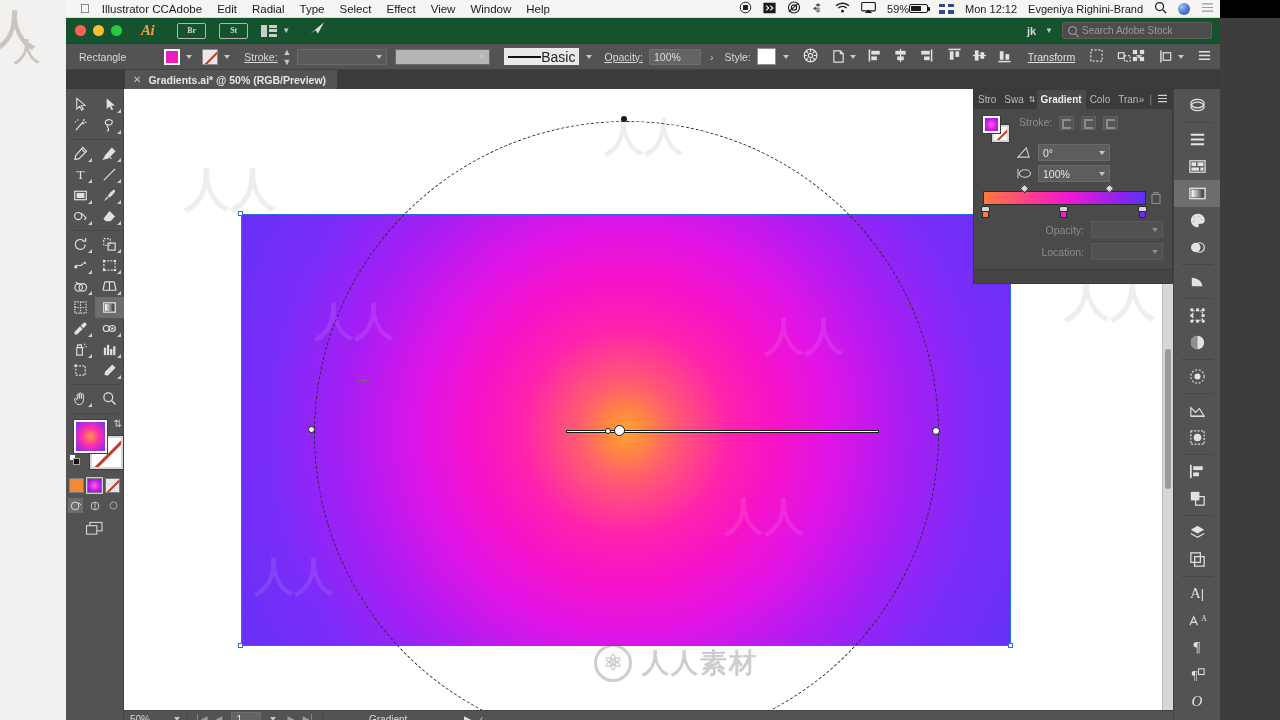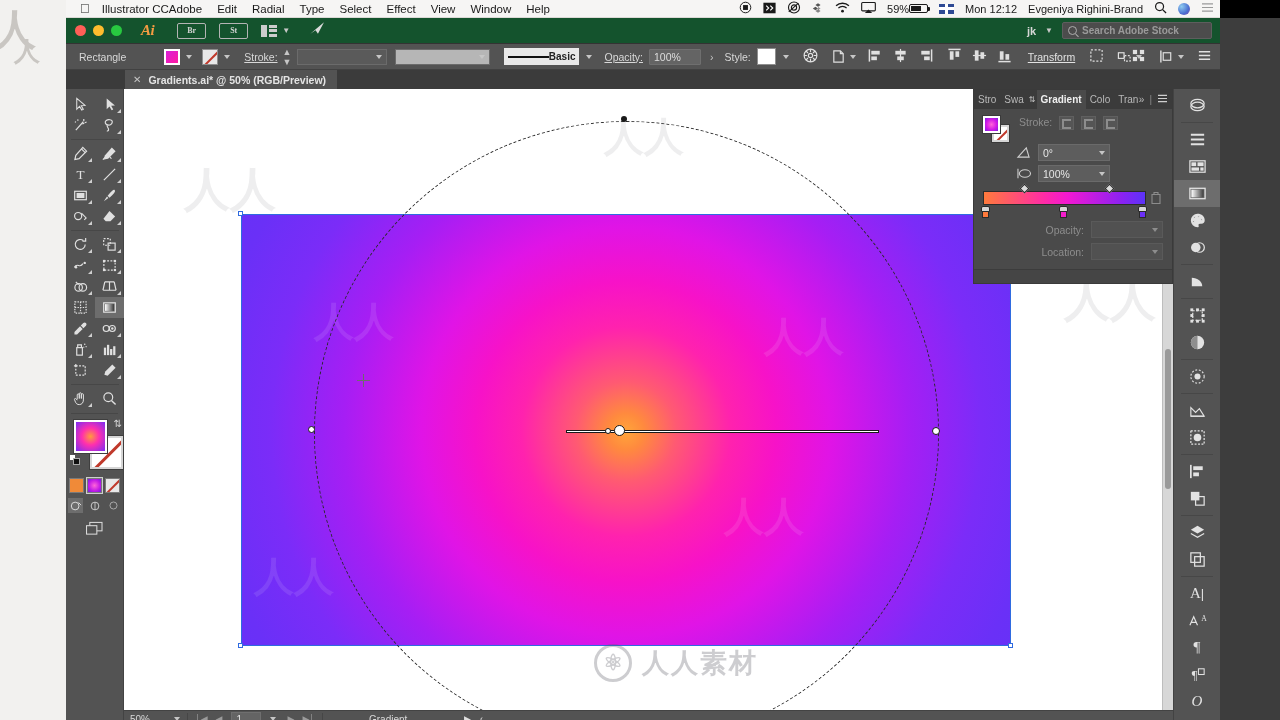--- a/index.html
+++ b/index.html
@@ -78,21 +78,21 @@
   .ws-icon i{position:absolute;background:#ccc;}
   .ws-icon i:nth-child(1){left:0;top:0;width:6px;height:12px;}
   .ws-icon i:nth-child(2){left:8px;top:0;width:8px;height:3px;}
   .ws-icon i:nth-child(3){left:8px;top:4.5px;width:8px;height:3px;}
   .ws-icon i:nth-child(4){left:8px;top:9px;width:8px;height:3px;}
   .cc-glyph { color:#d8d8d8; font-size:14px; margin-left:6px; transform:rotate(-8deg); }
   .appbar-right { position:absolute; right:8px; display:flex; align-items:center; gap:9px; }
   .jk-badge { color:#d8d8d8; font-weight:bold; font-size:11px; }
   .stock-search {
     width:150px;height:17px;background:#4c4c4c;border:1px solid #5e5e5e;border-radius:2px;
-    display:flex;align-items:center;padding:0 5px;gap:5px;color:#9a9a9a;font-size:10px;font-weight:bold;
+    display:flex;align-items:center;padding:0 5px;gap:5px;color:#9a9a9a;font-size:10px;
   }
   .mag { width:9px;height:9px;border:1.3px solid #adadad;border-radius:50%;position:relative;display:inline-block;}
   .mag:after{content:"";position:absolute;right:-3px;bottom:-2px;width:4px;height:1.3px;background:#adadad;transform:rotate(45deg);}
 
   
   .controlbar {
     position:relative; height:26px; background:#535353;
     display:flex; align-items:center; border-bottom:1px solid #414141;
     color:#d8d8d8; font-size:10.5px;
   }
@@ -102,21 +102,21 @@
   .none-chip{ width:16px;height:16px;background:#e8e8e8;position:relative;overflow:hidden;border:1px solid #8e8e8e;}
   .none-chip:after{content:"";position:absolute;left:-3px;top:7px;width:24px;height:2px;background:#c0392b;transform:rotate(-45deg);}
   .cb-underline { text-decoration:underline; }
   .num-field {
     height:16px;background:#646464;border:1px solid #6f6f6f;border-radius:1px;
     display:flex;align-items:center;padding:0 4px;color:#ddd;font-size:10.5px;
   }
   .stroke-swatch{ width:90px;height:16px;background:#5a5a5a;border:1px solid #6b6b6b;}
   .brush-swatch{ width:95px;height:16px;background:#b6b6b6;border:1px solid #6b6b6b;}
   .basic-box { width:75px;height:17px;background:#e9e9e9;display:flex;align-items:center;
-               justify-content:flex-end;padding:0 4px;color:#222;font-size:10px;font-weight:bold;}
+               justify-content:flex-end;padding:0 4px;color:#222;font-size:14px;}
   .basic-box .ln{width:43px;height:2px;background:#111;}
   .style-sq { width:19px;height:17px;background:#fff;border:1px solid #8e8e8e;}
   .transform-lbl { text-decoration:underline; color:#e2e2e2; font-size:10.5px;}
   .cb-right{ position:absolute;right:8px;display:flex;align-items:center;gap:13px;}
 
   
   .tabstrip { height:19px; background:#3b3b3b; display:flex; align-items:center; padding-left:59px;}
   .doc-tab {
     height:19px;background:#535353;display:flex;align-items:center;gap:7px;
     padding:0 11px 0 8px;color:#e4e4e4;font-size:10.5px;font-weight:bold;

